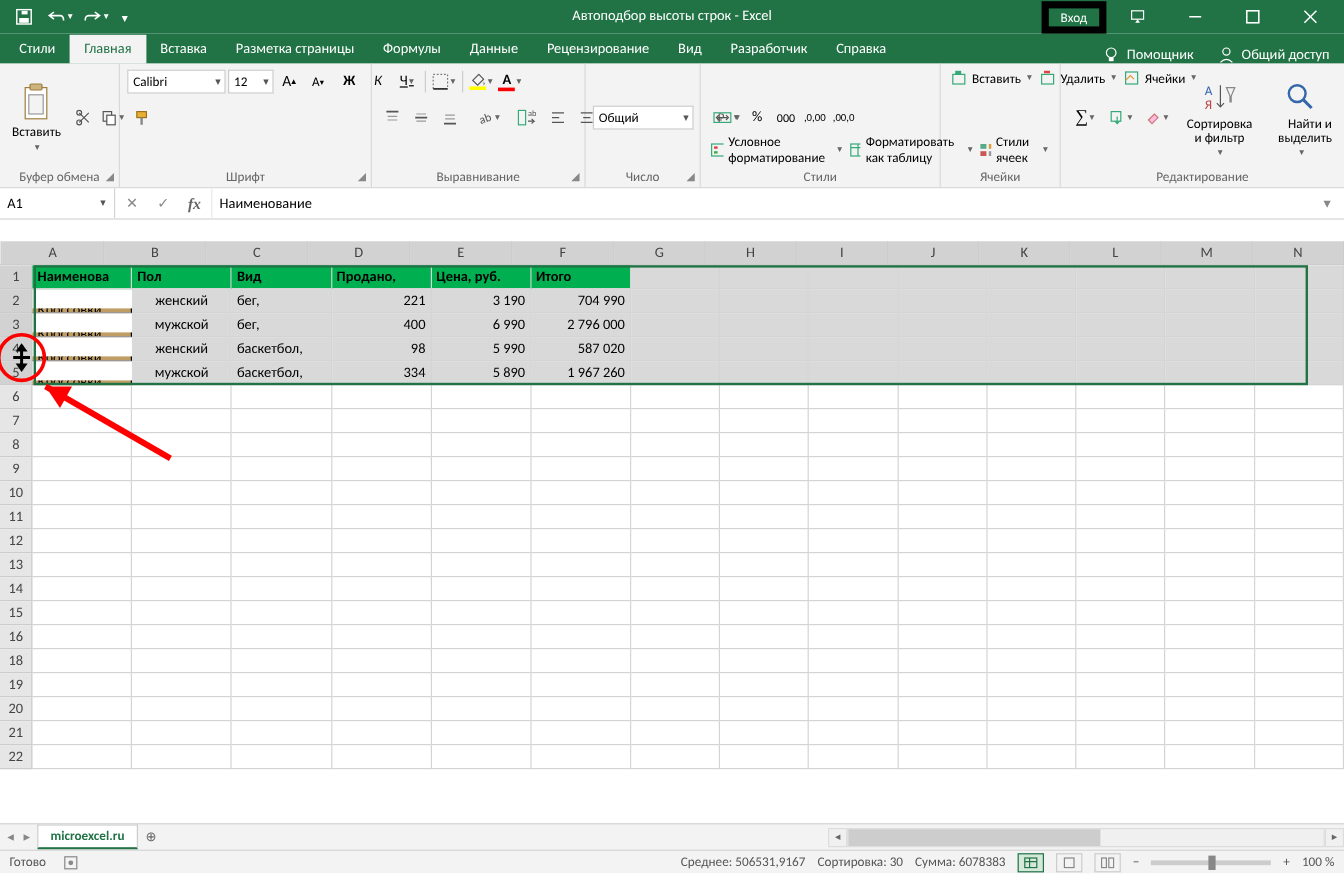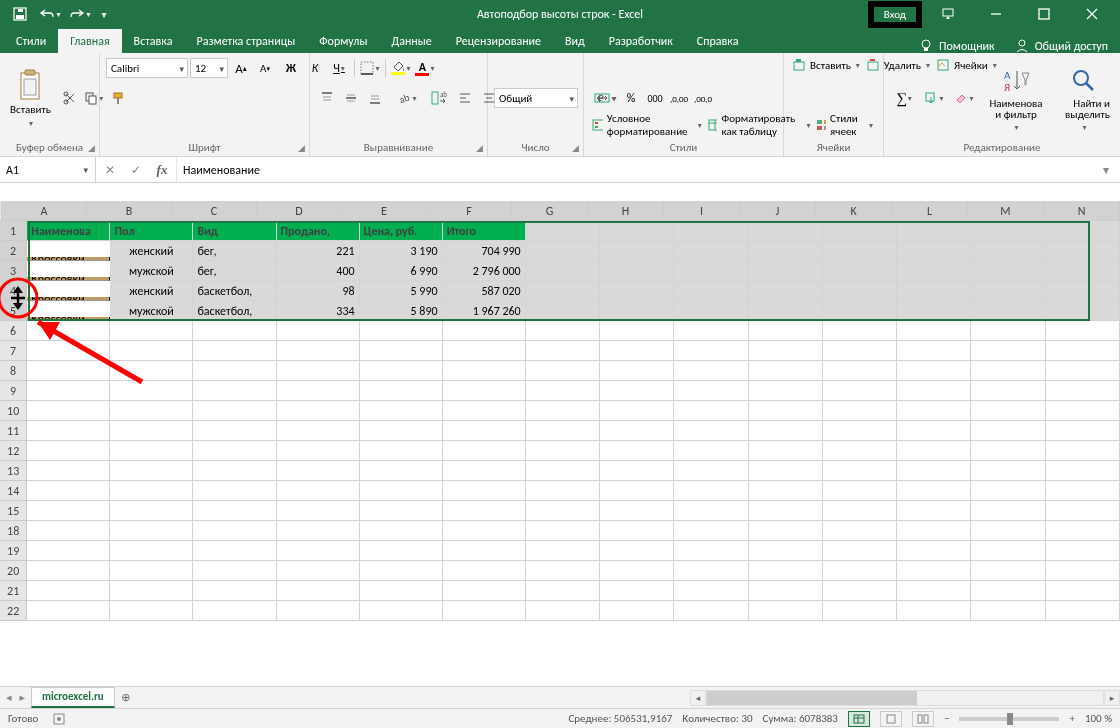--- a/index.html
+++ b/index.html
@@ -50,21 +50,21 @@
 
 
 .grid-area { position: absolute; top: 201px; left: 0; right: 0; bottom: 42px; overflow: hidden; display: flex; flex-direction: column; }
 .col-headers { display: flex; height: 20px; background: #e6e6e6; border-bottom: 1px solid #ccc; }
 .corner { width: 28px; border-right: 1px solid #ccc; background: #e6e6e6; }
 .ch { border-right: 1px solid #ccc; text-align: center; font-size: 12px; color: #444; display: flex; align-items: center; justify-content: center; background: #e6e6e6; }
 .grid-body { flex: 1; overflow: auto; position: relative; }
 .grid-row { display: flex; height: 20px; }
 .rh { width: 28px; border-right: 1px solid #ccc; border-bottom: 1px solid #ccc; background: #e6e6e6; text-align: center; font-size: 12px; color: #444; display: flex; align-items: center; justify-content: center; }
 .cell { border-right: 1px solid #d4d4d4; border-bottom: 1px solid #d4d4d4; font-size: 12px; padding: 1px 4px; display: flex; align-items: center; overflow: hidden; white-space: nowrap; }
-.cell.hdr { background: #00b050; font-weight: bold; color: #404040; }
+.cell.hdr { background: #00b050; font-weight: bold; color: #000000; }
 .cell.nameA { background: #bf9d64; border-right: 1px solid #000; border-bottom: 1px solid #999; margin-top: 16px; }
 .cell.sel { background: #d9d9d9; }
 .cell.num { justify-content: flex-end; }
 .cell.cent { justify-content: center; }
 .ch.sel, .rh.sel { background: #d2d2d2; }
 .selection-border { position: absolute; border: 2px solid #217346; pointer-events: none; }
 
 
 .bottom-area { height: 22px; border-top: 1px solid #d4d4d4; display: flex; align-items: stretch; background: #f3f3f3; font-size: 11px; }
 .sheet-nav { display: flex; align-items: center; padding: 0 6px; gap: 8px; color: #888; }
@@ -469,21 +469,21 @@
       </div>
       <div class="big-btn">
         <div class="icon-lg">
             <svg width="28" height="26">
               <text x="2" y="12" font-size="11" fill="#36a">A</text>
               <text x="2" y="24" font-size="11" fill="#b44">Я</text>
               <path d="M15 4 L15 22 M12 19 L15 22 L18 19" stroke="#555" fill="none"></path>
               <path d="M20 6 H27 L24 13 V18 L23 18 V13 Z" fill="none" stroke="#888"></path>
             </svg>
           </div>
-        <span style="text-align:center;line-height:11px">Наименова и фильтр</span>
+        <span style="text-align:center;line-height:11px">Сортировка и фильтр</span>
           <span class="dd">▾</span>
       </div>
       <div class="big-btn">
         <div class="icon-lg">
             <svg width="28" height="26">
               <circle cx="11" cy="11" r="7" fill="none" stroke="#36a" stroke-width="2"></circle>
               <line x1="16" y1="16" x2="23" y2="23" stroke="#36a" stroke-width="2.5"></line>
             </svg>
           </div>
         <span style="text-align:right;line-height:11px">Найти и выделить</span>
@@ -778,20 +778,37 @@
         <div class="cell" style="width: 76px;"></div>
         <div class="cell" style="width: 76px;"></div>
         <div class="cell" style="width: 76px;"></div>
         <div class="cell" style="width: 76px;"></div>
         <div class="cell" style="width: 76px;"></div>
         <div class="cell" style="width: 76px;"></div>
         <div class="cell" style="width: 76px;"></div>
         <div class="cell" style="width: 76px;"></div>
       </div>
       <div class="grid-row">
+        <div class="rh">16</div>
+        <div class="cell" style="width: 85px;"></div>
+        <div class="cell" style="width: 85px;"></div>
+        <div class="cell" style="width: 85px;"></div>
+        <div class="cell" style="width: 85px;"></div>
+        <div class="cell" style="width: 85px;"></div>
+        <div class="cell" style="width: 85px;"></div>
+        <div class="cell" style="width: 76px;"></div>
+        <div class="cell" style="width: 76px;"></div>
+        <div class="cell" style="width: 76px;"></div>
+        <div class="cell" style="width: 76px;"></div>
+        <div class="cell" style="width: 76px;"></div>
+        <div class="cell" style="width: 76px;"></div>
+        <div class="cell" style="width: 76px;"></div>
+        <div class="cell" style="width: 76px;"></div>
+      </div>
+      <div class="grid-row">
         <div class="rh">18</div>
         <div class="cell" style="width: 85px;"></div>
         <div class="cell" style="width: 85px;"></div>
         <div class="cell" style="width: 85px;"></div>
         <div class="cell" style="width: 85px;"></div>
         <div class="cell" style="width: 85px;"></div>
         <div class="cell" style="width: 85px;"></div>
         <div class="cell" style="width: 76px;"></div>
         <div class="cell" style="width: 76px;"></div>
         <div class="cell" style="width: 76px;"></div>
@@ -893,21 +910,21 @@
 <div class="statusbar">
   <span>Готово</span>
   <span>
       <svg width="14" height="14">
         <rect x="2" y="2" width="10" height="10" fill="none" stroke="#888"></rect>
         <circle cx="7" cy="7" r="2" fill="#888"></circle>
       </svg>
     </span>
   <div class="right">
     <span><span>Среднее:</span> <span>506531,9167</span></span>
-    <span><span>Количество:</span> <span>30</span></span>
+    <span><span>Сортировка:</span> <span>30</span></span>
     <span><span>Сумма:</span> <span>6078383</span></span>
     <div class="view-btn active">
         <svg width="12" height="10">
           <rect x="1" y="1" width="10" height="8" fill="none" stroke="#217346"></rect>
           <line x1="1" y1="4" x2="11" y2="4" stroke="#217346"></line>
           <line x1="5" y1="1" x2="5" y2="9" stroke="#217346"></line>
         </svg>
       </div>
     <div class="view-btn">
         <svg width="12" height="10">

